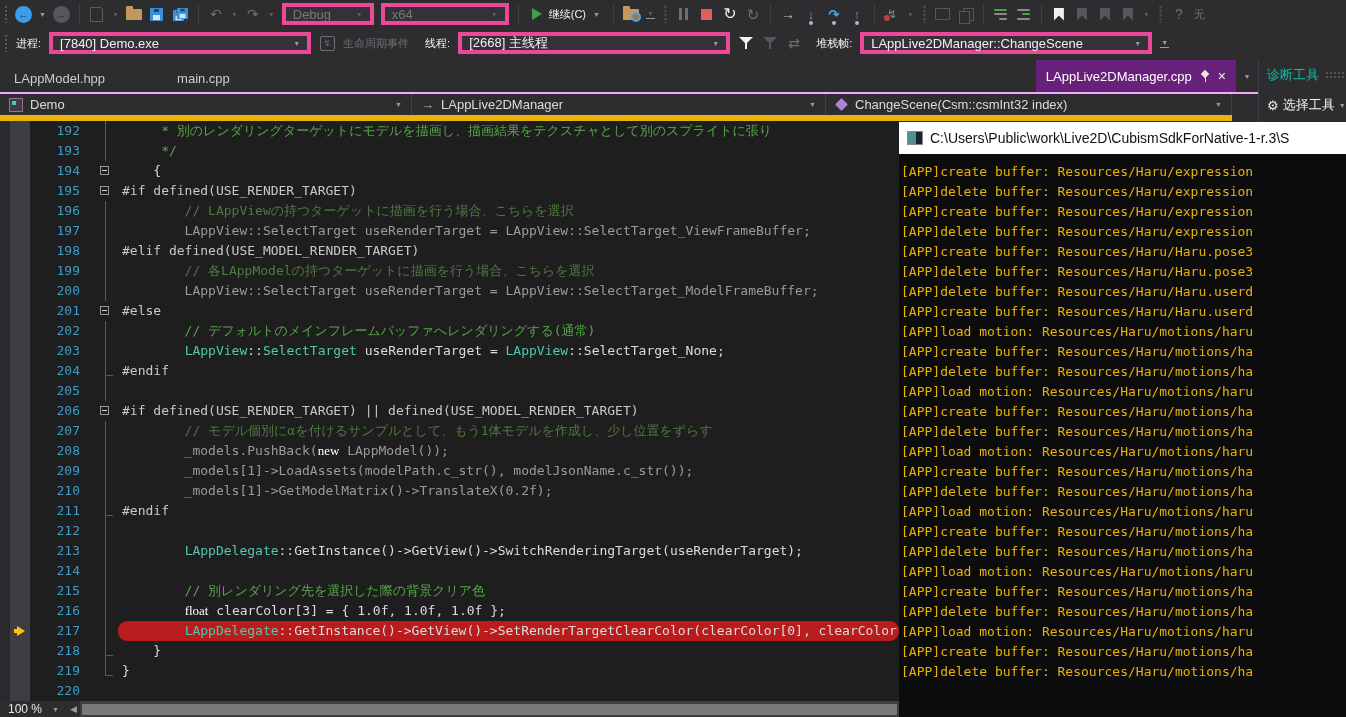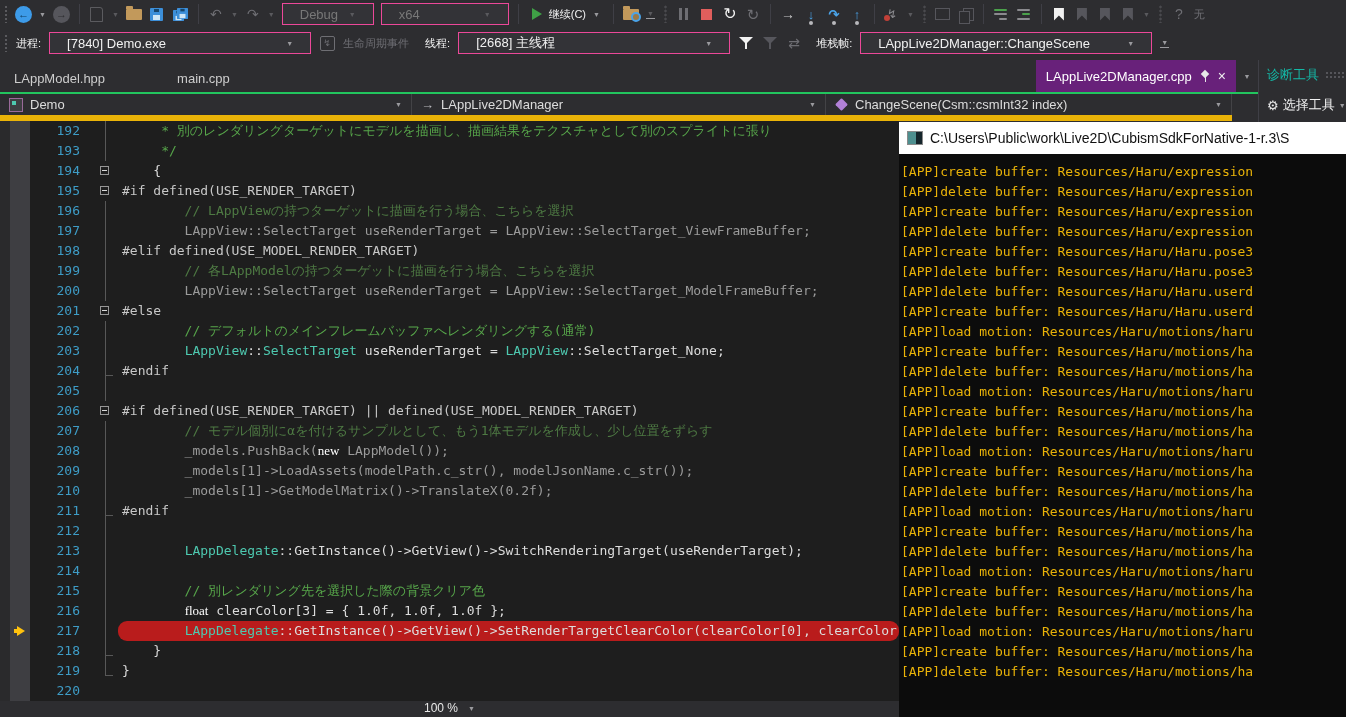--- a/index.html
+++ b/index.html
@@ -11,21 +11,21 @@
   .grip{width:4px;height:18px;background-image:radial-gradient(#5A5A5E 1px,transparent 1.2px);background-size:4px 4px;flex:none;}
   .sep{width:1px;height:20px;background:#3F3F46;flex:none;margin:0 2px;}
   .dotsep{width:3px;height:18px;background-image:radial-gradient(#4A4A4E 1px,transparent 1.2px);background-size:3px 4px;flex:none;margin:0 2px;}
   .tbtn{display:flex;align-items:center;justify-content:center;min-width:16px;height:22px;flex:none;}
   .chev{font-size:7px;color:#9A9A9E;flex:none;line-height:1;}
   .chev.dis{color:#5A5A5E;}
   .glyph{font-size:14px;line-height:1;} .gray{color:#6E6E73;} .white{color:#F1F1F1;}
   .circ{width:17px;height:17px;border-radius:50%;display:flex;align-items:center;justify-content:center;font-size:11px;font-weight:bold;}
   .circ.back{background:#3D9BE9;color:#0E3A5C;}
   .circ.fwd{background:#56565C;color:#2D2D30;}
-  .combo{height:22px;background:#333337;border:1px solid #ec4899;display:flex;align-items:center;padding:0 17px;font-size:13px;gap:6px;box-sizing:border-box;flex:none;}
+  .combo{height:22px;background:#333337;border:4px solid #ec4899;display:flex;align-items:center;padding:0 7px;font-size:13px;gap:6px;box-sizing:border-box;flex:none;}
   .combo .val{white-space:nowrap;overflow:hidden;}
   .combo .chev{margin-left:auto;}
   .dis-text{color:#787878;}
   .lbl{font-size:11px;color:#F1F1F1;white-space:nowrap;}
   .lbl.dim{color:#6E6E73;}
   
   .docicon{width:11px;height:13px;border:1px solid #7A7A7E;border-top-right-radius:3px;opacity:.6;}
   .folder{width:16px;height:11px;background:#C2995B;border-radius:1px;position:relative;}
   .folder::before{content:"";position:absolute;top:-3px;left:0;width:7px;height:3px;background:#C2995B;border-radius:1px 1px 0 0;}
   .folder.mag::after{content:"";position:absolute;right:-2px;bottom:-2px;width:6px;height:6px;border:2px solid #4AA3E8;border-radius:50%;background:rgba(0,0,0,.2);}
@@ -54,21 +54,21 @@
   .delbp::after{content:"";position:absolute;left:0;bottom:0;width:6px;height:6px;border-radius:50%;background:#C24038;}
   .winicon{width:13px;height:10px;border:1px solid #56565C;}
   .copyicon{width:9px;height:11px;border:1px solid #56565C;position:relative;margin-left:5px;}
   .copyicon::before{content:"";position:absolute;left:-5px;top:2px;width:9px;height:11px;border:1px solid #56565C;background:#2D2D30;}
   .stepglyph{color:#4AA3E8;font-size:13px;font-weight:bold;position:relative;}
   .stepglyph::after{content:"";position:absolute;left:50%;bottom:-3px;width:4px;height:4px;margin-left:-2px;border-radius:50%;background:#B8B8BC;}
   .playtri{width:0;height:0;border-top:6px solid transparent;border-bottom:6px solid transparent;border-left:10px solid #3FA046;flex:none;}
   .underchev{display:flex;flex-direction:column;align-items:center;gap:1px;}
   .underchev::after{content:"";width:9px;height:1px;background:#9A9A9E;}
   
-  #tabstrip{position:absolute;left:0;top:60px;width:1258px;height:34px;border-bottom:2px solid #22c55e;display:flex;align-items:flex-end;box-sizing:border-box;}
+  #tabstrip{position:absolute;left:0;top:60px;width:1258px;height:34px;border-bottom:2px solid #f0abfc;display:flex;align-items:flex-end;box-sizing:border-box;}
   .tab{height:28px;display:flex;align-items:center;font-size:13px;color:#CDCDCD;padding:0 10px;gap:8px;}
   .tab.t1{margin-left:4px;}
   .tab.t2{margin-left:52px;}
   .tab.active{margin-left:auto;background:#68217A;color:#FFFFFF;height:32px;}
   .pinicon{width:10px;height:11px;position:relative;}
   .pinicon::before{content:"";position:absolute;left:2px;top:0;width:6px;height:6px;background:#E8E8E8;transform:rotate(45deg);}
   .pinicon::after{content:"";position:absolute;left:5px;top:6px;width:1px;height:5px;background:#E8E8E8;}
   .tabclose{font-size:14px;color:#F0F0F0;line-height:1;}
   .tab-chevron{width:22px;height:32px;display:flex;align-items:center;justify-content:center;}
   
@@ -106,21 +106,21 @@
   .f-end::after{content:"";position:absolute;left:11px;top:14px;width:8px;height:1px;background:#585858;}
   .f-box::before{content:"";position:absolute;left:6px;top:5px;width:9px;height:9px;border:1px solid #969696;box-sizing:border-box;background:#1E1E1E;}
   .f-box::after{content:"";position:absolute;left:8px;top:9px;width:5px;height:1px;background:#D8D8D8;}
   .ccode{flex:1;white-space:pre;overflow:hidden;font-family:"DejaVu Sans Mono",monospace;font-size:13px;line-height:20px;padding-left:4px;}
   .crow.hl .ccode{background:#b91c1c;border-radius:9px;}
   .tok-def{color:#DCDCDC;} .tok-gray{color:#9B9B9B;} .tok-pp{color:#C8C8C8;}
   .tok-green{color:#57A64A;} .tok-dgreen{color:#4E7A43;} .tok-blue{color:#ffffff;font-family:Liberation Serif, serif;} .tok-teal{color:#4EC9B0;}
   .exec-arrow{position:absolute;left:17px;top:5px;width:0;height:0;border:5px solid transparent;border-left:8px solid #FFC20E;}
   .exec-arrow::before{content:"";position:absolute;left:-11px;top:-2px;width:5px;height:4px;background:#FFC20E;}
   
-  #editor-bottom{position:absolute;left:0;top:701px;width:899px;height:16px;background:#2D2D30;display:flex;align-items:center;flex-direction:column;}
+  #editor-bottom{position:absolute;left:0;top:701px;width:899px;height:16px;background:#2D2D30;display:flex;align-items:center;}
   #zoomsel{display:flex;align-items:center;gap:10px;padding:0 8px;font-size:12px;color:#E8E8E8;flex:none;}
   .scroll-left{color:#9A9A9E;font-size:9px;flex:none;padding:0 3px;}
   #hscroll{flex:1;height:16px;background:#3E3E42;display:flex;align-items:center;}
   #hthumb{height:11px;background:#7A7A7A;flex:1;margin:0 2px;}
   
   #console{position:absolute;left:899px;top:122px;width:447px;height:595px;background:#0C0C0C;}
   #console-title{height:32px;background:#FFFFFF;display:flex;align-items:center;gap:7px;padding:0 8px;box-sizing:border-box;}
   .conicon{width:14px;height:12px;border:1px solid #8A8A8A;background:linear-gradient(90deg,#4E8F8F 0 55%,#15252B 55% 100%);flex:none;}
   #console-title .path{font-size:14px;color:#111;white-space:nowrap;overflow:hidden;}
   #console-body{padding:8px 0 0 2px;overflow:hidden;height:555px;box-sizing:border-box;}

